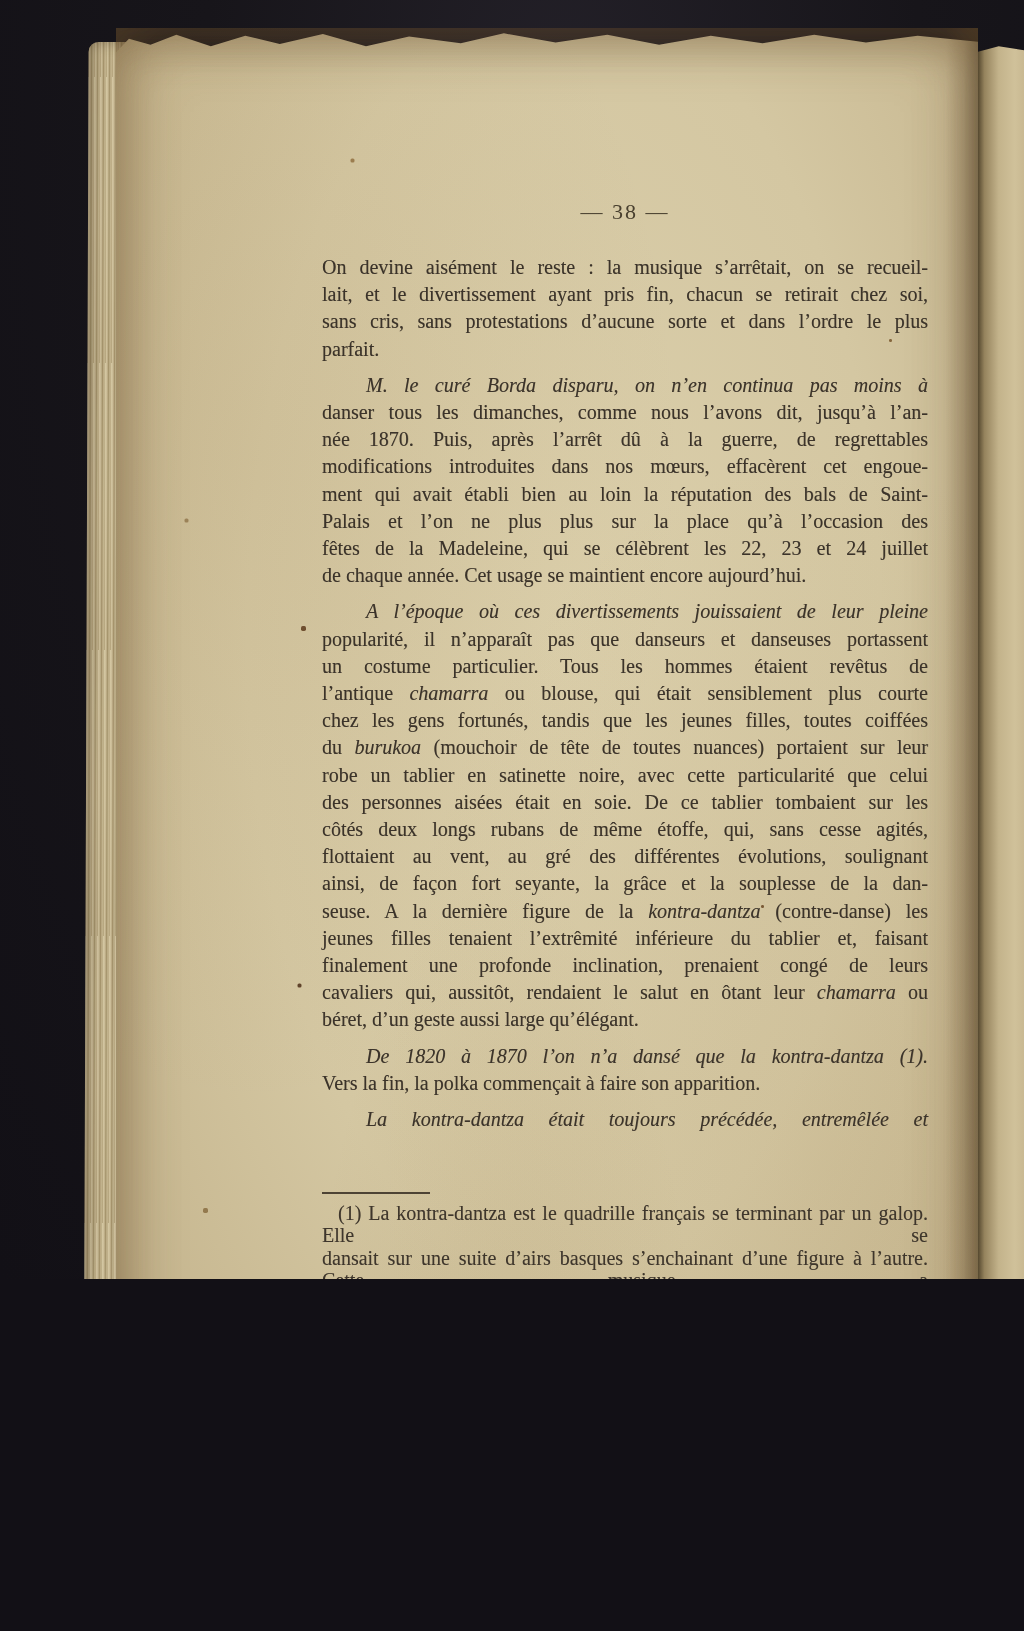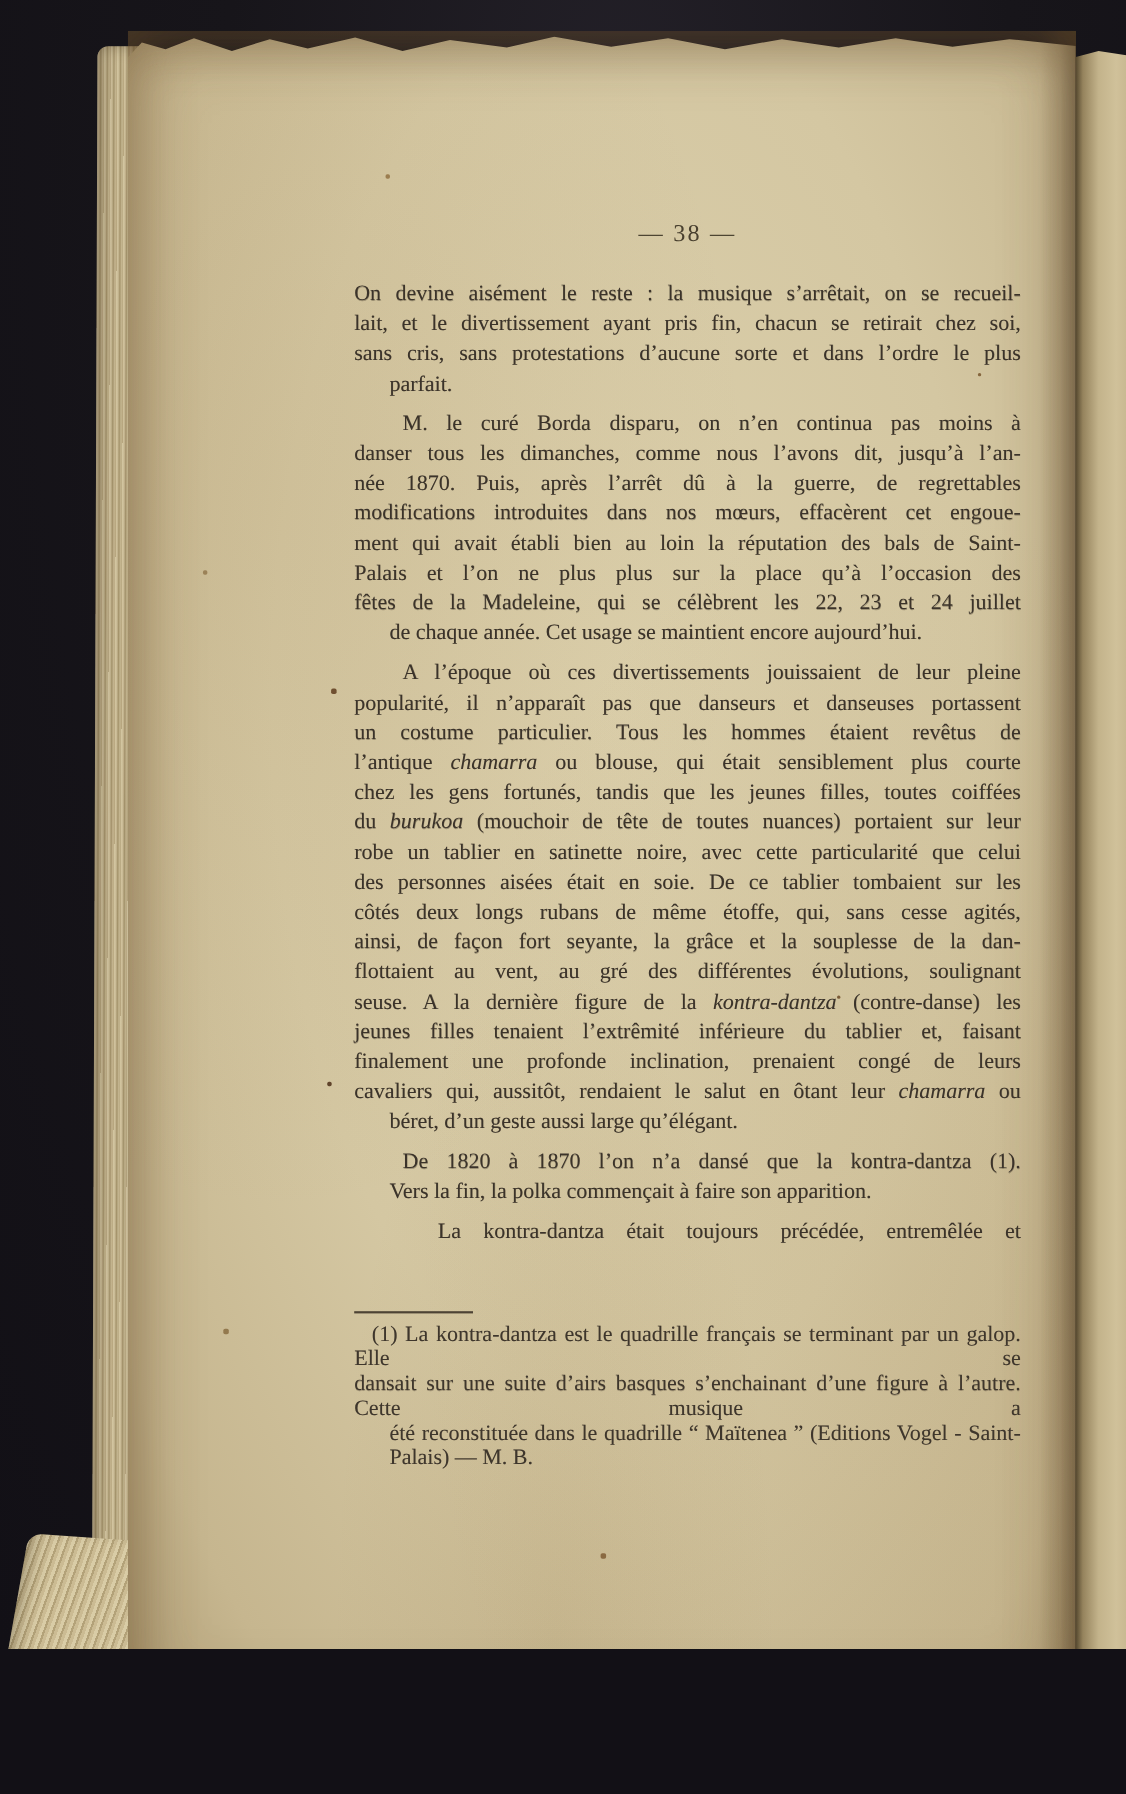--- a/index.html
+++ b/index.html
@@ -1,17 +1,17 @@
 <!DOCTYPE html>
 <html><head>
 <meta charset="utf-8">
 <style>
   html,body{margin:0;padding:0;background:#121016;}
   .photo{
-    position:relative; width:1024px; height:1499px; overflow:hidden;
+    position:relative; width:1024px; height:1279px; overflow:hidden;
     background: radial-gradient(ellipse at 55% 10%, #232028 0%, #17151a 45%, #121016 100%);
     font-family:"Liberation Serif", serif;
   }
   
   .page-stack{
     position:absolute; left:86px; top:42px; width:42px; height:1502px;
     background: repeating-linear-gradient(90deg,#d8cba6 0px,#cfc09b 1.5px,#a8976f 3px,#c9ba94 4.5px,#bcab84 6px);
     border-radius:10px 0 0 14px;
     box-shadow: inset 0 0 14px rgba(60,45,25,.4), inset 0 -30px 25px rgba(60,45,25,.35);
     transform: rotate(.2deg);
@@ -76,23 +76,23 @@
   
   .text-layer{ position:absolute; left:322px; top:0; width:606px; color:#3b332a; }
   .page-number{
     position:absolute; top:199px; left:0; width:100%; text-align:center;
     font-size:22px; letter-spacing:2px; color:#49402f;
   }
   .body{ position:absolute; top:254px; left:0; width:606px; font-size:20px; line-height:27.2px;
          text-shadow:.3px .3px .6px rgba(58,48,35,.35); }
   .para{ margin:0 0 9px 0; }
   .tline{ text-align:justify; text-align-last:justify; }
-  .tline-last{ text-align-last:left;margin-left:32px; }
+  .tline-last{ text-align-last:left; }
   .stretch .tline-last{ text-align-last:justify; }
-  .indent .tline:first-child{ text-indent:44px; }
+  .indent .tline:first-child{ text-indent:44px;font-style:italic; }
   .footnote-rule{ position:absolute; top:1192px; left:0; width:108px; height:2px; background:#4d4334; }
   .footnote{ position:absolute; top:1202px; left:0; width:606px; font-size:20px; line-height:22.4px;
              color:#3e362c; text-shadow:.2px .2px .5px rgba(58,48,35,.3); }
   .footnote .tline:first-child{ text-indent:16px; }
   i{ }
 </style>
 </head>
 <body>
 
 <div class="photo">
@@ -128,22 +128,22 @@
       <div class="para indent">
           <div class="tline">A l’époque où ces divertissements jouissaient de leur pleine</div>
           <div class="tline">popularité, il n’apparaît pas que danseurs et danseuses portassent</div>
           <div class="tline">un costume particulier. Tous les hommes étaient revêtus de</div>
           <div class="tline">l’antique <i>chamarra</i> ou blouse, qui était sensiblement plus courte</div>
           <div class="tline">chez les gens fortunés, tandis que les jeunes filles, toutes coiffées</div>
           <div class="tline">du <i>burukoa</i> (mouchoir de tête de toutes nuances) portaient sur leur</div>
           <div class="tline">robe un tablier en satinette noire, avec cette particularité que celui</div>
           <div class="tline">des personnes aisées était en soie. De ce tablier tombaient sur les</div>
           <div class="tline">côtés deux longs rubans de même étoffe, qui, sans cesse agités,</div>
+          <div class="tline">flottaient au vent, au gré des différentes évolutions, soulignant</div>
           <div class="tline">ainsi, de façon fort seyante, la grâce et la souplesse de la dan-</div>
-          <div class="tline">flottaient au vent, au gré des différentes évolutions, soulignant</div>
           <div class="tline">seuse. A la dernière figure de la <i>kontra-dantza</i> (contre-danse) les</div>
           <div class="tline">jeunes filles tenaient l’extrêmité inférieure du tablier et, faisant</div>
           <div class="tline">finalement une profonde inclination, prenaient congé de leurs</div>
           <div class="tline">cavaliers qui, aussitôt, rendaient le salut en ôtant leur <i>chamarra</i> ou</div>
           <div class="tline tline-last">béret, d’un geste aussi large qu’élégant.</div>
         </div>
       <div class="para indent">
           <div class="tline">De 1820 à 1870 l’on n’a dansé que la kontra-dantza (1).</div>
           <div class="tline tline-last">Vers la fin, la polka commençait à faire son apparition.</div>
         </div>

